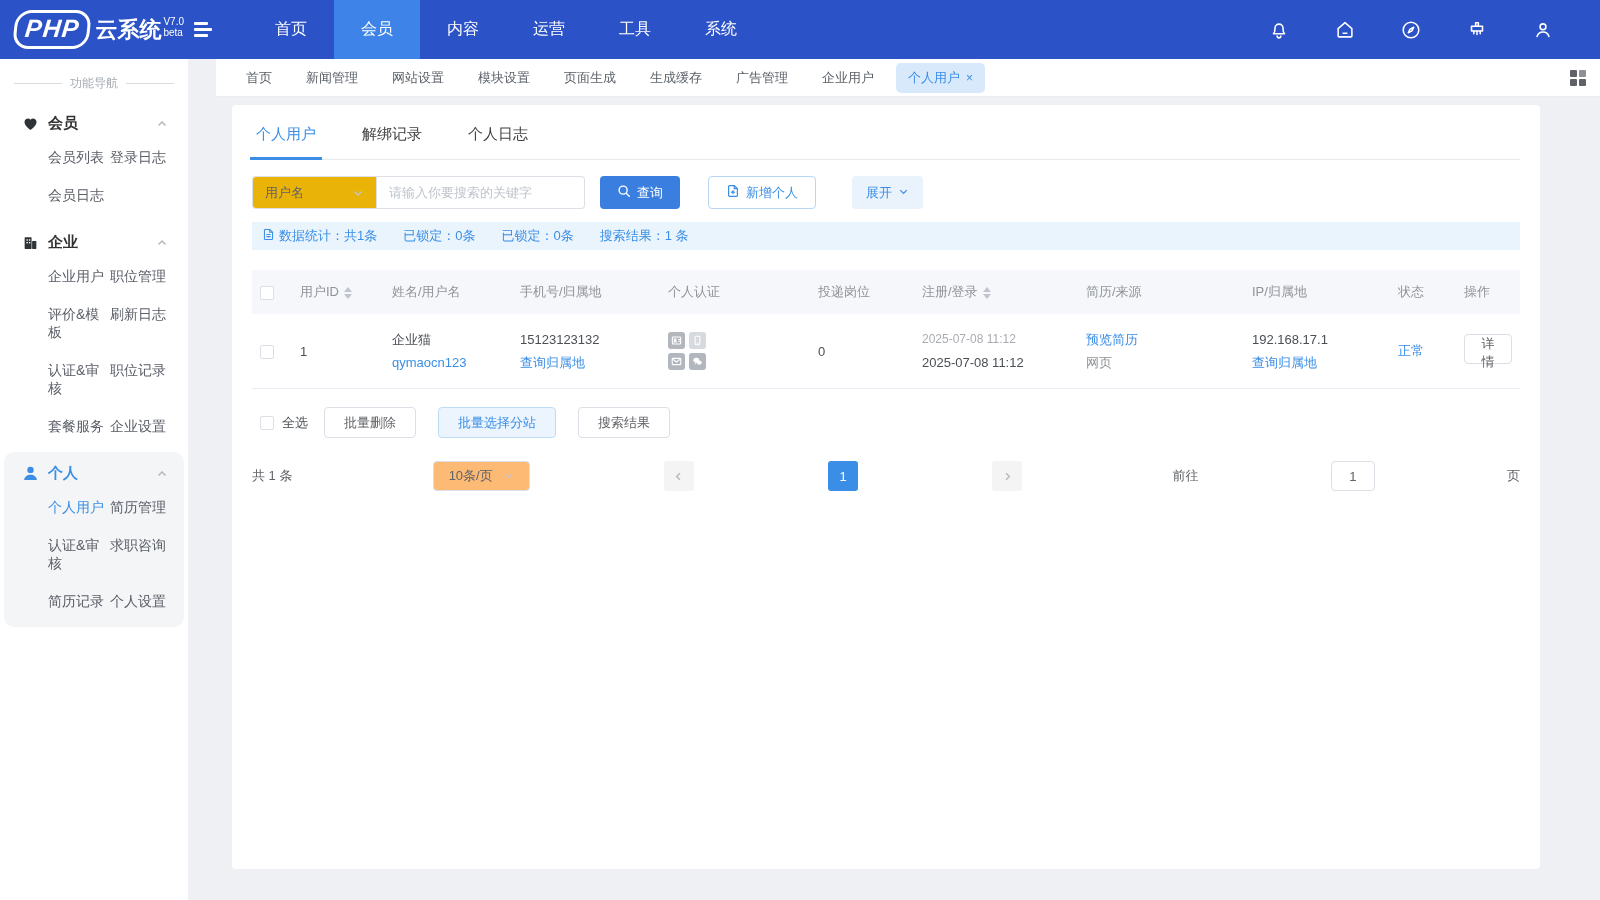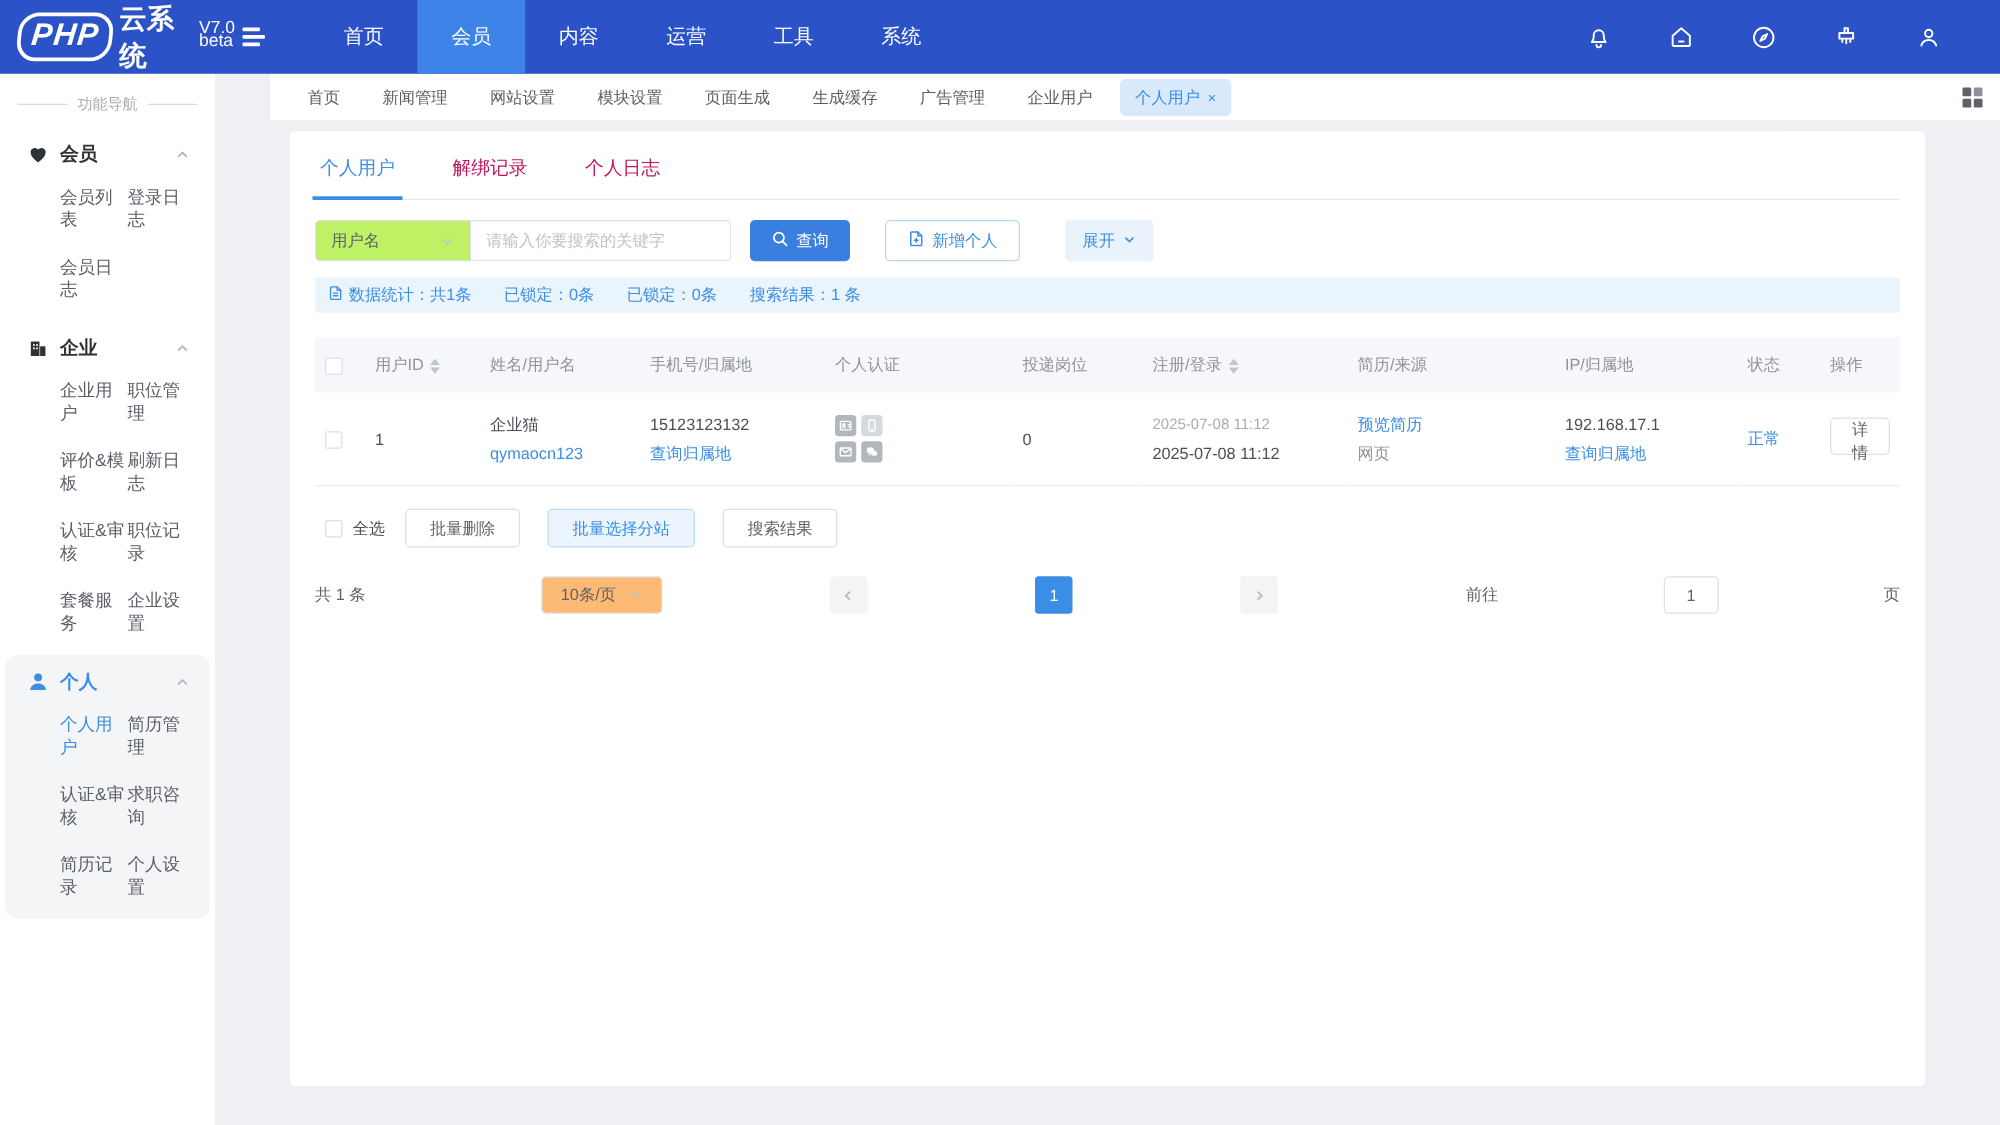--- a/index.html
+++ b/index.html
@@ -4,32 +4,32 @@
 <style>
   * { box-sizing: border-box; margin: 0; padding: 0; }
   html,body { width:1600px; height:900px; overflow:hidden; }
   body { font-family:"Liberation Sans","DejaVu Sans",sans-serif; background:#eef0f4; color:#606266; }
 
   
   .topbar { position:absolute; top:0; left:0; width:1600px; height:59px; background:#2b52c6; display:flex; align-items:stretch; color:#fff; z-index:10; }
   .logo-area { width:188px; display:flex; align-items:center; padding-left:14px; }
   .logo-php { font-style:italic; font-weight:bold; font-size:25px; letter-spacing:1px; border:3px solid #fff; border-radius:16px; padding:1px 8px 3px; transform:skewX(-6deg); }
   .logo-brand { font-size:22px; font-weight:bold; margin-left:5px; }
-  .logo-ver { display:flex; flex-direction:column; font-size:14px; line-height:11px; margin-left:2px; margin-top:-6px; }
+  .logo-ver { display:flex; flex-direction:column; font-size:10px; line-height:11px; margin-left:2px; margin-top:-6px; }
   .hamburger { display:flex; flex-direction:column; justify-content:center; gap:3px; width:40px; align-items:flex-start; padding-left:6px; cursor:pointer; }
   .hamburger i { display:block; height:3px; background:#fff; border-radius:1px; }
   .hamburger i:nth-child(1){ width:14px; } .hamburger i:nth-child(2){ width:18px; } .hamburger i:nth-child(3){ width:14px; }
   .top-nav { display:flex; align-items:stretch; margin-left:20px; }
   .nav-item { display:flex; align-items:center; padding:0 27px; font-size:16px; cursor:pointer; }
   .nav-item.active { background:#3d83e8; }
   .top-icons { margin-left:auto; display:flex; align-items:center; gap:44px; padding-right:46px; }
   .top-icons svg { display:block; cursor:pointer; }
 
   
-  .sidebar { position:absolute; top:59px; left:0; bottom:0; width:172px; background:#fff; padding-top:4px; }
+  .sidebar { position:absolute; top:59px; left:0; bottom:0; width:188px; background:#fff; padding-top:4px; }
   .func-nav { display:flex; align-items:center; color:#a6abb3; font-size:12px; padding:12px 14px 10px; }
   .func-nav::before,.func-nav::after { content:""; flex:1; border-top:1px solid #d8dbe0; }
   .func-nav span { padding:0 8px; }
   .side-sec { padding:12px 12px 6px 16px; margin:0 4px; border-radius:10px; }
   .side-sec.active-sec { background:#f4f5f7; }
   .sec-head { display:flex; align-items:center; font-size:15px; font-weight:bold; color:#303133; cursor:pointer; }
   .sec-head .sec-icon { width:20px; display:flex; justify-content:center; margin-right:8px; }
   .sec-head .chev { margin-left:auto; margin-right:4px; }
   .active-sec .sec-head { color:#3a8ee6; }
   .sec-items { display:grid; grid-template-columns:1fr 1fr; padding:16px 0 10px 28px; row-gap:20px; font-size:14px; color:#5a5e66; }
@@ -43,26 +43,26 @@
   .tab .close { margin-left:6px; font-size:12px; }
   .grid-btn { margin-left:auto; display:grid; grid-template-columns:7px 7px; gap:2px; cursor:pointer; }
   .grid-btn i { width:7px; height:7px; background:#5f6368; border-radius:1px; }
   .grid-btn i:nth-child(2){ background:#8d9096; }
 
   
   .content { position:absolute; top:97px; left:216px; right:0; bottom:0; padding:8px 60px 0 16px; }
   .card { background:#fff; border-radius:4px; height:764px; padding:0 20px; }
 
   .inner-tabs { display:flex; gap:46px; border-bottom:1px solid #e7eaee; padding:20px 4px 0; }
-  .inner-tab { font-size:15px; color:#be185d; padding-bottom:15px; position:relative; cursor:pointer; }
+  .inner-tab { font-size:15px; color:#404040; padding-bottom:15px; position:relative; cursor:pointer; }
   .inner-tab.active { color:#3a8ee6; }
   .inner-tab.active::after { content:""; position:absolute; left:-6px; right:-6px; bottom:-1px; height:3px; background:#3a8ee6; }
 
   .search-row { margin-top:16px; display:flex; align-items:center; }
-  .select-box { width:125px; height:33px; border:1px solid #dcdfe6; border-radius:4px 0 0 4px; display:flex; align-items:center; padding:0 12px; font-size:13px; color:#606266; background:#bef264; cursor:pointer; }
+  .select-box { width:125px; height:33px; border:1px solid #dcdfe6; border-radius:4px 0 0 4px; display:flex; align-items:center; padding:0 12px; font-size:13px; color:#606266; background:#eab308; cursor:pointer; }
   .select-box .chev { margin-left:auto; }
   .search-input { width:208px; height:33px; border:1px solid #dcdfe6; border-left:none; border-radius:0 4px 4px 0; padding:0 12px; font-size:13px; color:#0f766e; outline:none; }
   .search-input::placeholder { color:#bfc4cc; }
   .btn { display:inline-flex; align-items:center; gap:6px; height:33px; border-radius:4px; font-size:13px; padding:0 17px; cursor:pointer; border:none; white-space:nowrap; }
   .btn-primary { background:#3a7fdf; color:#fff; margin-left:15px; }
   .btn-outline { background:#fff; border:1px solid #b9d7f3; color:#3a8ee6; margin-left:28px; }
   .btn-expand { background:#eaf2fc; color:#3a8ee6; margin-left:36px; padding:0 14px; }
 
   .stats { margin-top:13px; height:28px; background:#eaf4fd; display:flex; align-items:center; gap:26px; padding:0 10px; font-size:13px; color:#3a8ee6; }
   .stats .st { display:flex; align-items:center; gap:4px; }

